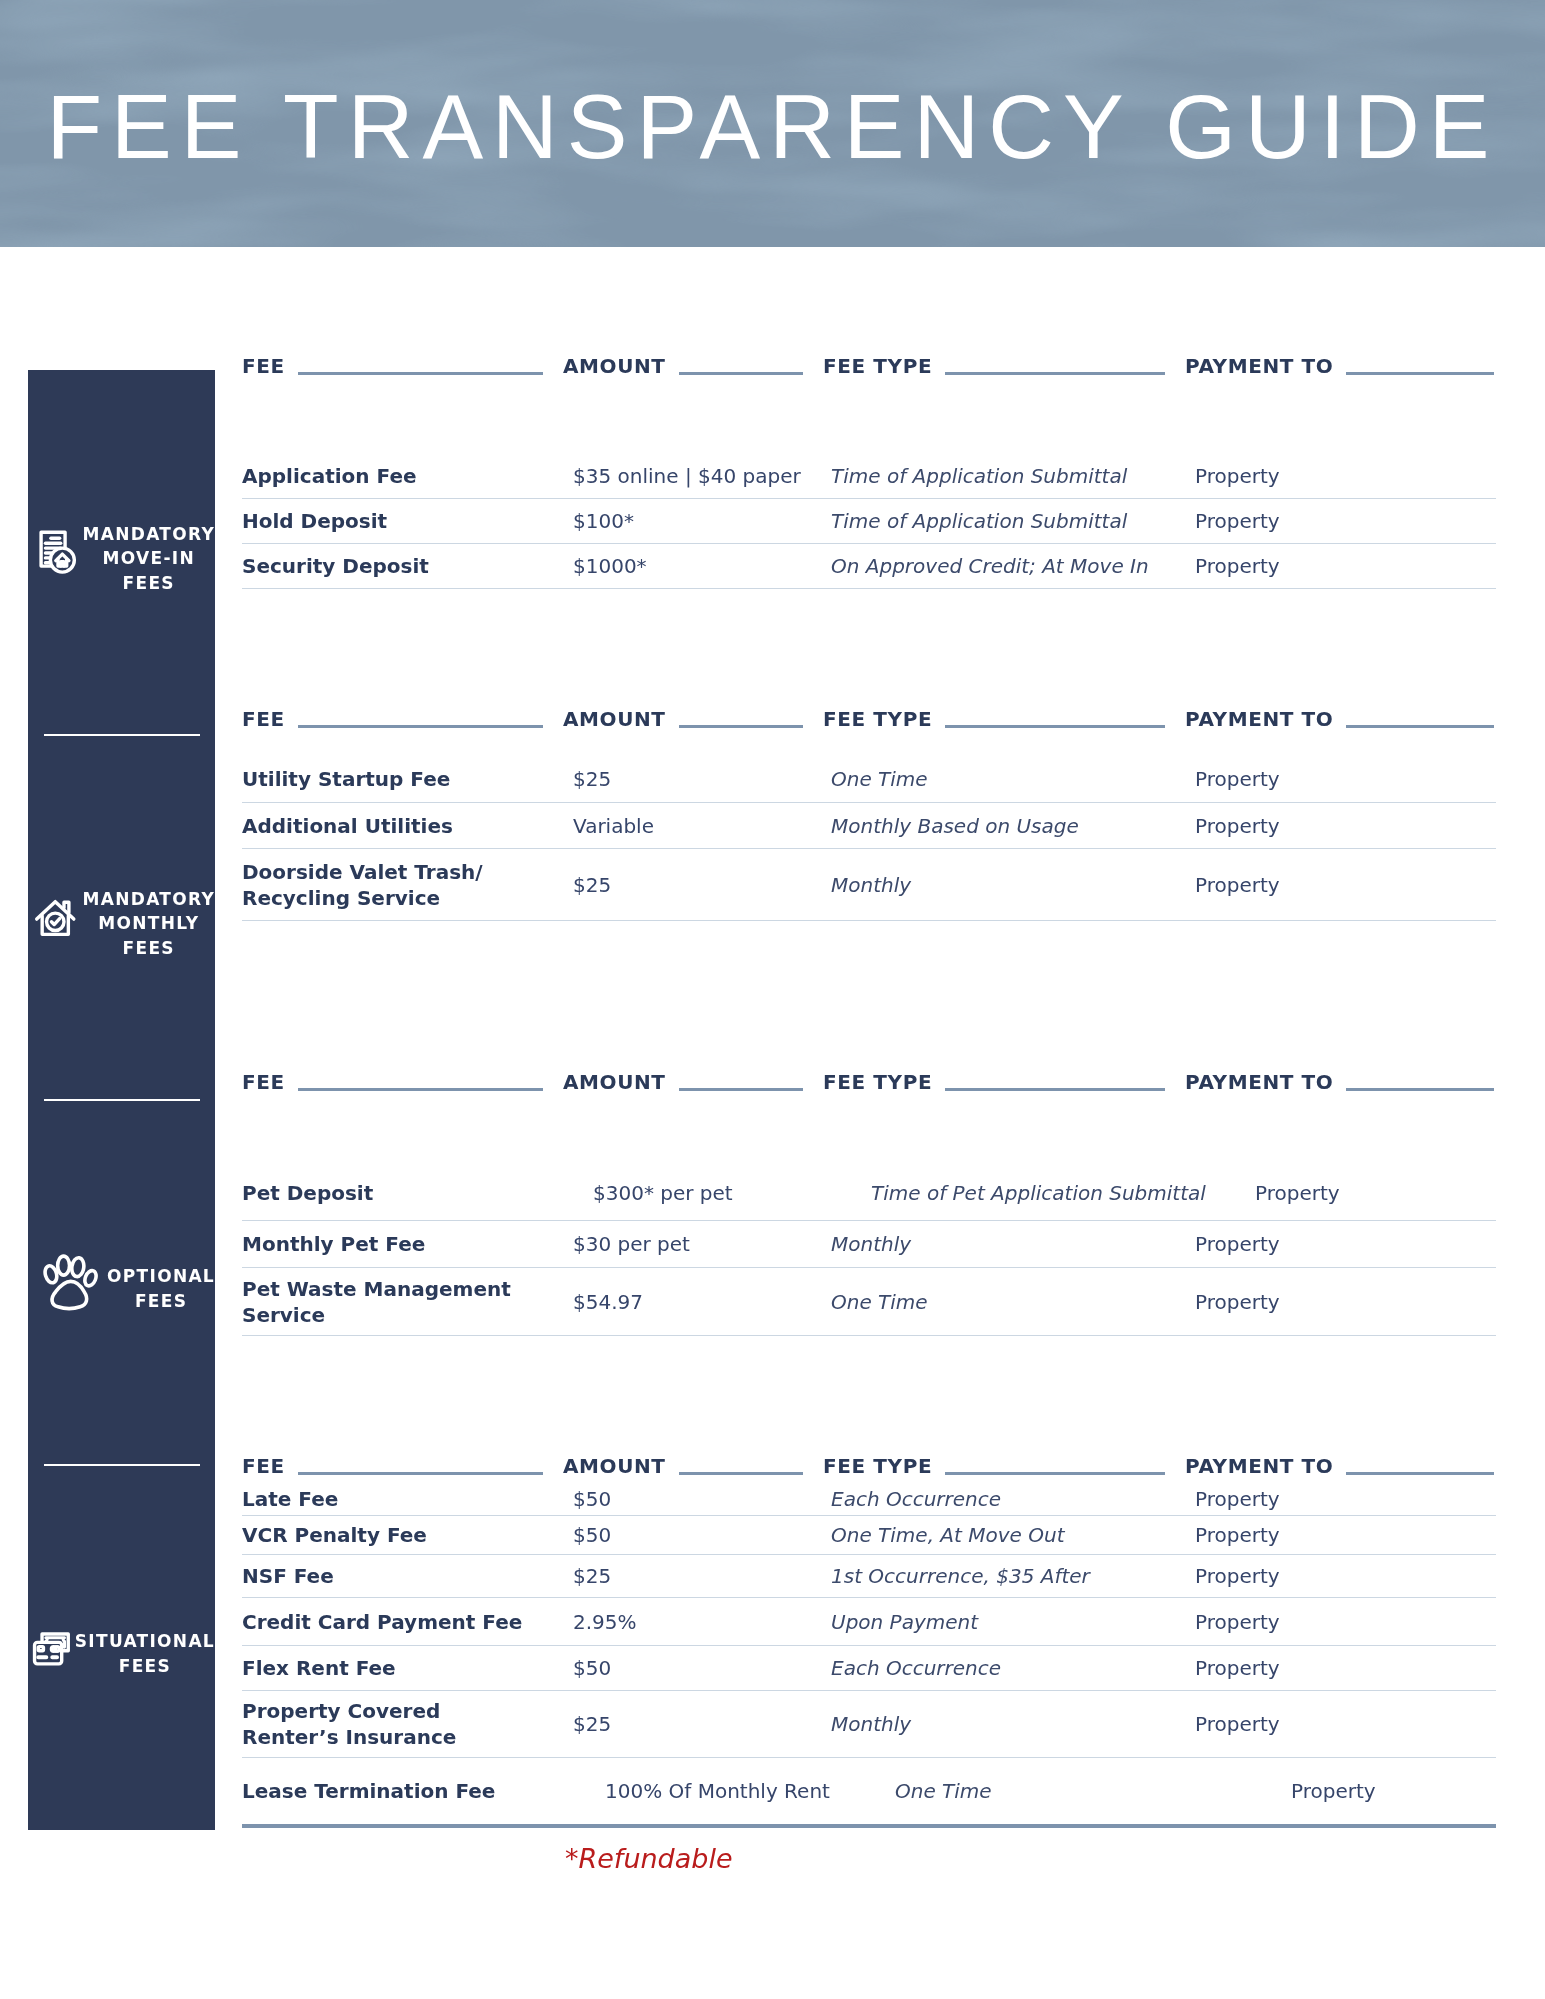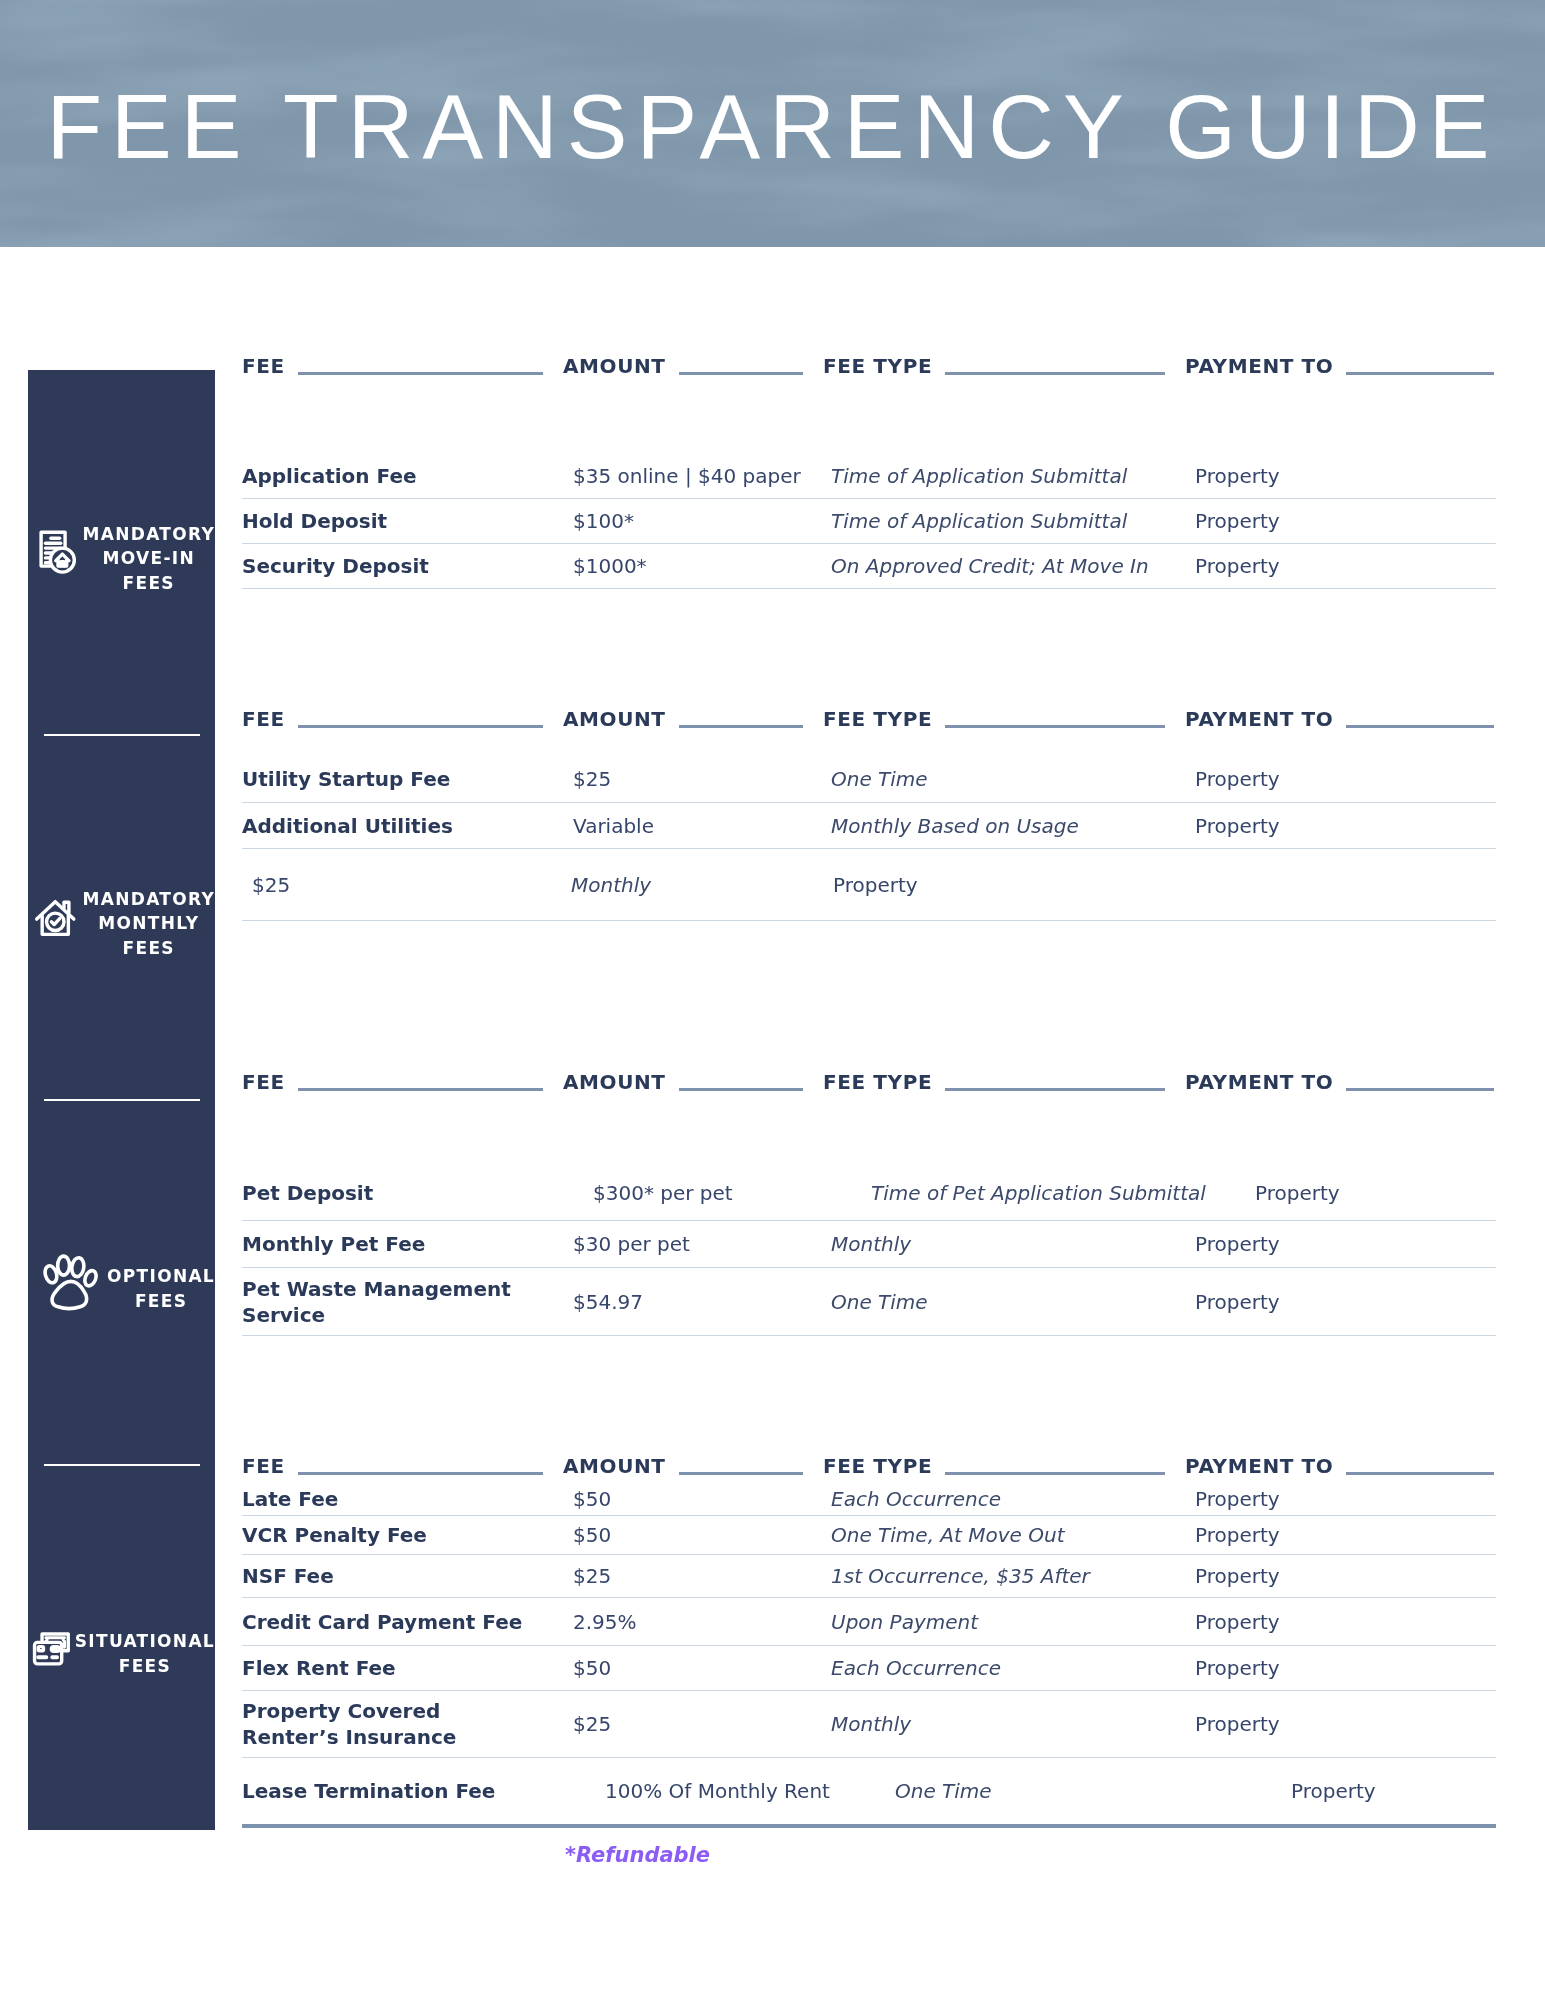--- a/index.html
+++ b/index.html
@@ -144,24 +144,23 @@
     white-space: pre-line;
   }
   .td.fee { font-weight: 600; color: #2b3a59; padding-right: 16px; }
   .td.amount { padding-left: 10px; }
   .td.ftype { font-style: italic; padding-left: 8px; padding-right: 10px; color: #3c4a6b; }
   .td.payto { padding-left: 10px; }
 
   .footnote {
     position: absolute;
     left: 565px; top: 1843px;
-    font-size: 21px;
+    font-size: 27px;
     font-style: italic;
-    color: #8b5cf6;
-    font-weight: bold;
+    color: #b91c1c;
   }
 </style>
 </head>
 <body>
 
 <div class="page">
 
   <header class="banner">
     <svg class="texture" preserveAspectRatio="none">
       <filter id="grain" x="0" y="0" width="100%" height="100%">
@@ -311,20 +310,22 @@
         <div class="td ftype">One Time</div>
         <div class="td payto">Property</div>
       </div>
       <div class="tr">
         <div class="td fee">Additional Utilities</div>
         <div class="td amount">Variable</div>
         <div class="td ftype">Monthly Based on Usage</div>
         <div class="td payto">Property</div>
       </div>
       <div class="tr">
+        <div class="td fee">Doorside Valet Trash/
+Recycling Service</div>
         <div class="td amount">$25</div>
         <div class="td ftype">Monthly</div>
         <div class="td payto">Property</div>
       </div>
     </div>
   </section>
 
   <section class="fee-table t3">
     <div class="thead">
       <div class="th">

